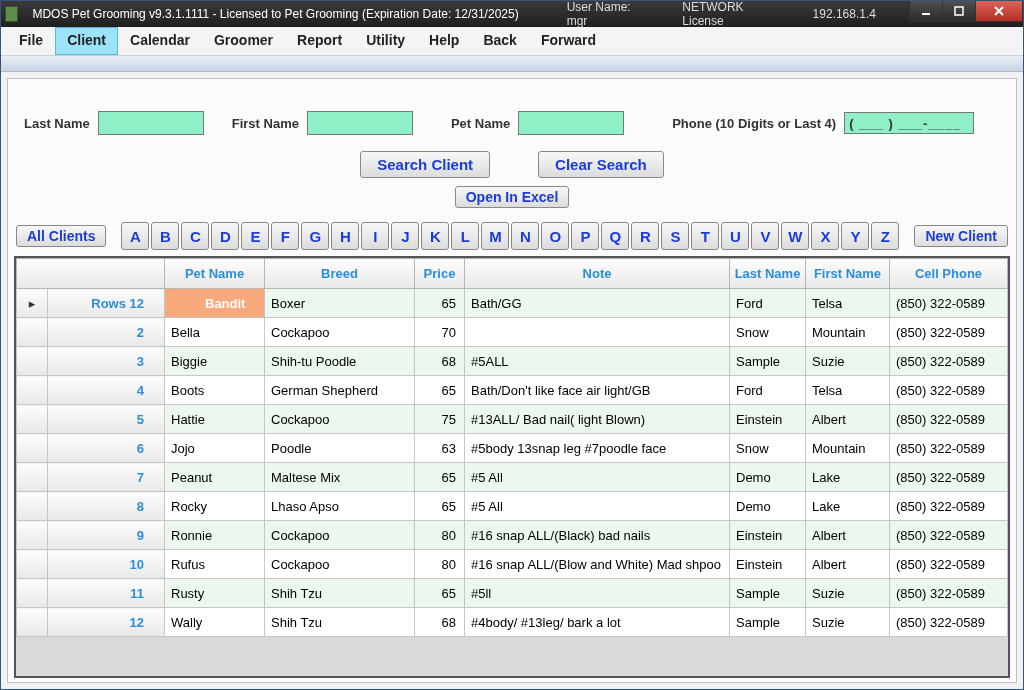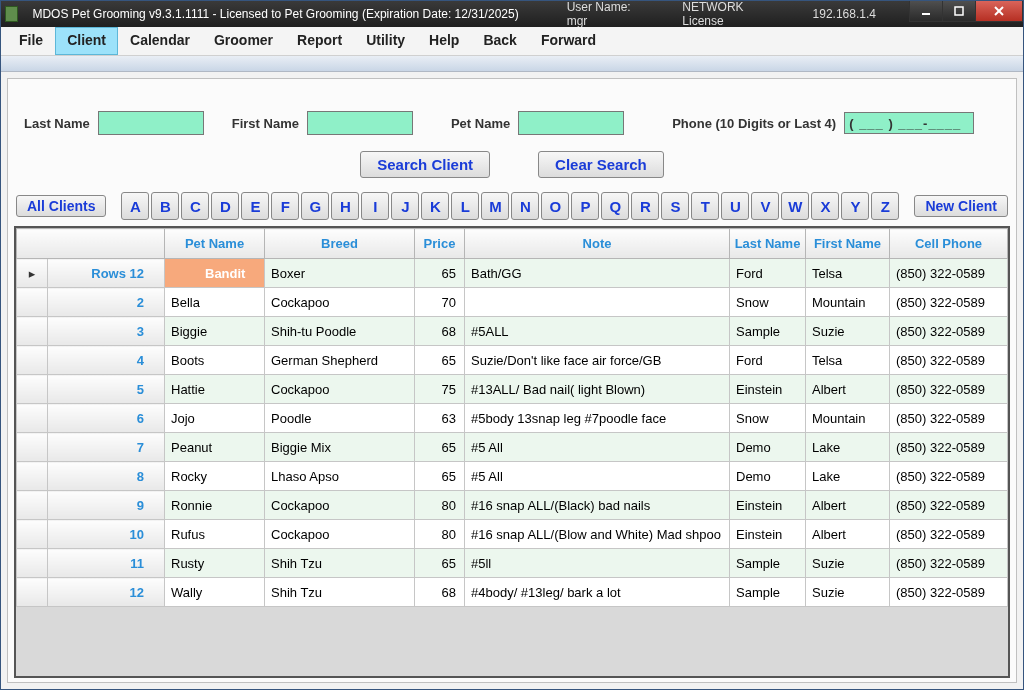--- a/index.html
+++ b/index.html
@@ -99,20 +99,23 @@
       <label style="margin-left:30px">Pet Name</label>
       <input class="txt" style="">
       <label style="margin-left:40px">Phone (10 Digits or Last 4)</label>
       <input class="txt phone" value="( ___ ) ___-____" style="">
     </div>
 
     <div class="btnrow">
       <div class="btn">Search Client</div>
       <div class="btn">Clear Search</div>
     </div>
+    <div class="btnrow" style="gap:0;margin-top:2px;">
+      <div class="btn small">Open In Excel</div>
+    </div>
 
     <div class="alpha-row">
       <div class="btn small" style="color:#1a3cd8">All Clients</div>
       <div class="letters" id="letters">
           <div class="alpha-btn">A</div>
           <div class="alpha-btn">B</div>
           <div class="alpha-btn">C</div>
           <div class="alpha-btn">D</div>
           <div class="alpha-btn">E</div>
           <div class="alpha-btn">F</div>
@@ -198,21 +201,21 @@
               <td class="cell">Sample</td>
               <td class="cell">Suzie</td>
               <td class="cell">(850) 322-0589</td>
             </tr>
             <tr>
               <td class="rowind"></td>
               <td class="rowhdr">4</td>
               <td class="cell">Boots</td>
               <td class="cell">German Shepherd</td>
               <td class="cell price">65</td>
-              <td class="cell">Suzie/Don't like face air force/GB</td>
+              <td class="cell">Bath/Don't like face air light/GB</td>
               <td class="cell">Ford</td>
               <td class="cell">Telsa</td>
               <td class="cell">(850) 322-0589</td>
             </tr>
             <tr>
               <td class="rowind"></td>
               <td class="rowhdr">5</td>
               <td class="cell">Hattie</td>
               <td class="cell">Cockapoo</td>
               <td class="cell price">75</td>
@@ -229,21 +232,21 @@
               <td class="cell price">63</td>
               <td class="cell">#5body 13snap leg #7poodle face</td>
               <td class="cell">Snow</td>
               <td class="cell">Mountain</td>
               <td class="cell">(850) 322-0589</td>
             </tr>
             <tr>
               <td class="rowind"></td>
               <td class="rowhdr">7</td>
               <td class="cell">Peanut</td>
-              <td class="cell">Biggie Mix</td>
+              <td class="cell">Maltese Mix</td>
               <td class="cell price">65</td>
               <td class="cell">#5 All</td>
               <td class="cell">Demo</td>
               <td class="cell">Lake</td>
               <td class="cell">(850) 322-0589</td>
             </tr>
             <tr>
               <td class="rowind"></td>
               <td class="rowhdr">8</td>
               <td class="cell">Rocky</td>

